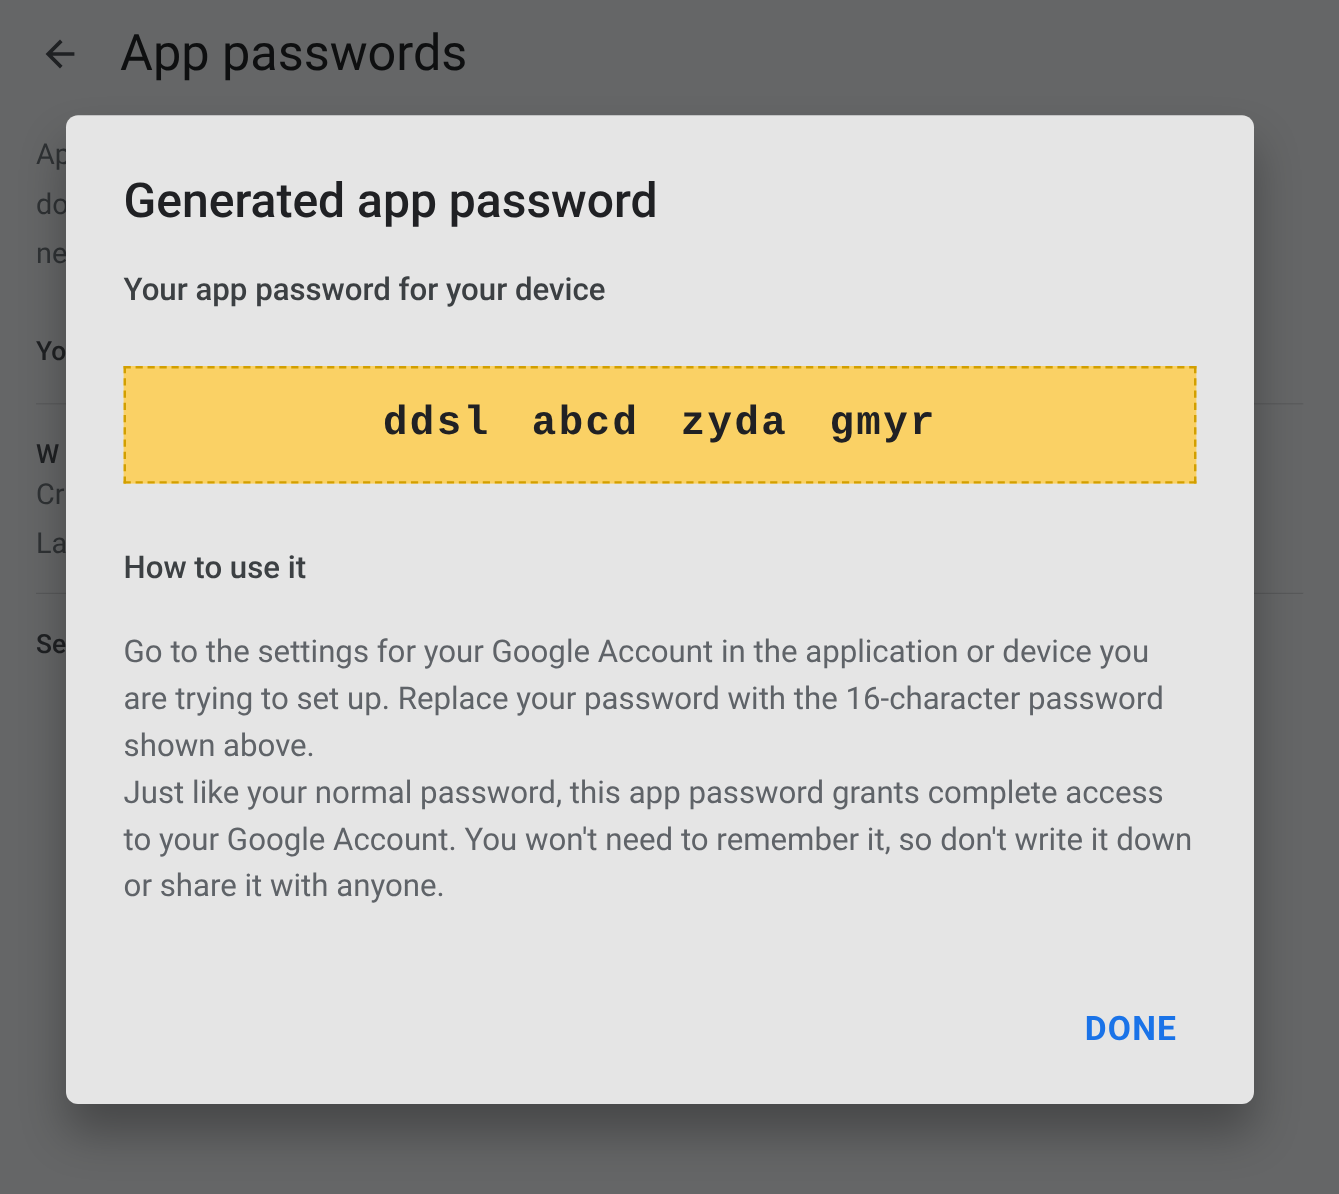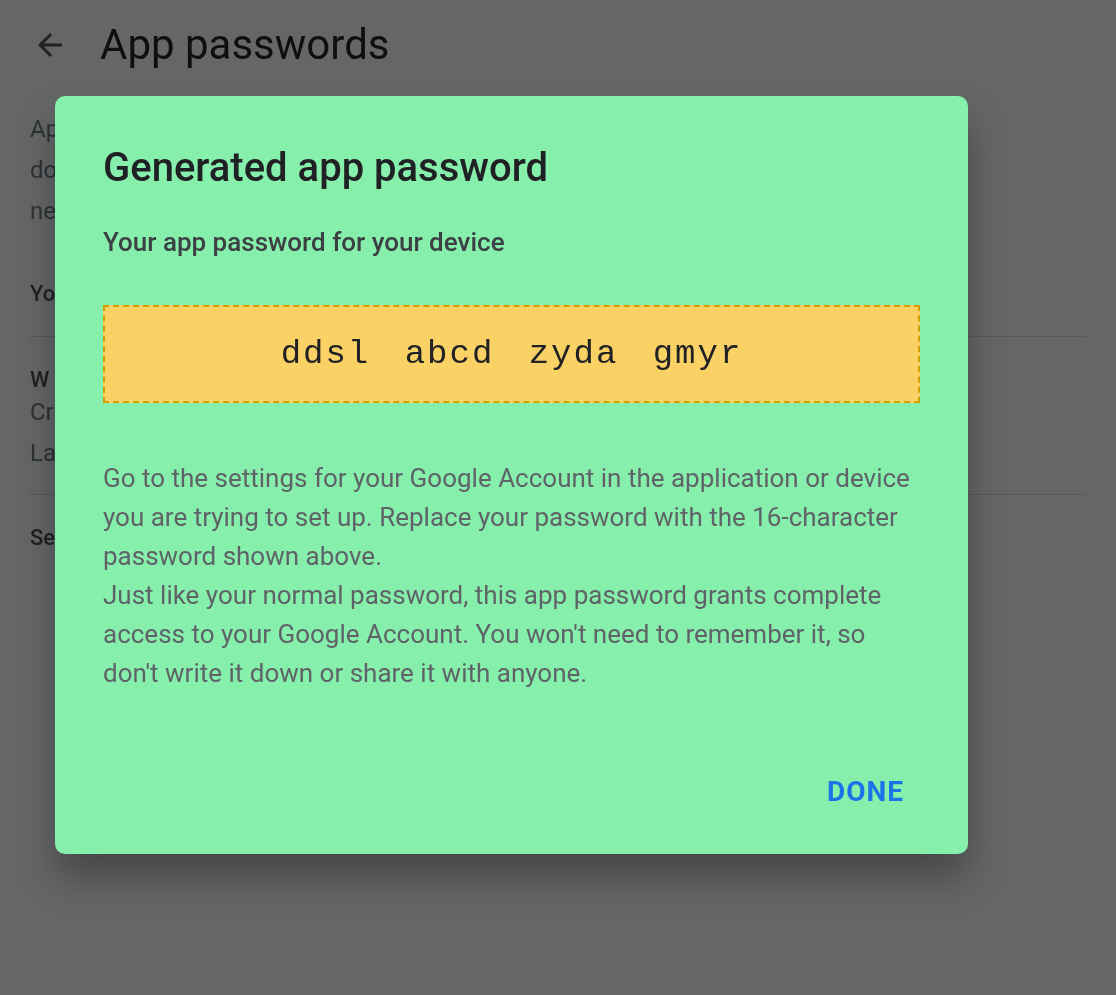--- a/index.html
+++ b/index.html
@@ -82,22 +82,22 @@
       width: 100%;
       height: 100%;
       background: rgba(32,33,36,0.45);
     }
     
     
     .modal {
       position: absolute;
       top: 96px;
       left: 55px;
-      width: 913px;
-      background: #86efac;
+      width: 990px;
+      background: #e5e5e5;
       border-radius: 10px;
       box-shadow: 0 24px 38px rgba(0,0,0,0.3);
       padding: 48px 48px 36px 48px;
     }
     
     .modal-title {
       font-size: 40px;
       font-weight: 500;
       color: #202124;
       margin-bottom: 36px;
@@ -111,21 +111,21 @@
       margin-top: 24px;
     }
     
     .password-box {
       background: #fad165;
       border: 2px dashed #d29f00;
       padding: 28px 20px;
       text-align: center;
       font-family: 'Courier New', Courier, monospace;
       font-size: 34px;
-      font-weight: 400;
+      font-weight: 700;
       color: #202124;
       letter-spacing: 2px;
       margin-bottom: 56px;
       word-spacing: 12px;
     }
     
     .howto-title {
       font-size: 26px;
       font-weight: 500;
       color: #3c4043;
@@ -186,17 +186,18 @@
     </div>
   </div>
 </div>
 
 <div class="scrim"></div>
 
 <div class="modal">
   <h1 class="modal-title">Generated app password</h1>
   <div class="modal-subtitle">Your app password for your device</div>
   <div class="password-box">ddsl abcd zyda gmyr</div>
+  <div class="howto-title">How to use it</div>
   <div class="howto-text">Go to the settings for your Google Account in the application or device you are trying to set up. Replace your password with the 16-character password shown above.<br>Just like your normal password, this app password grants complete access to your Google Account. You won't need to remember it, so don't write it down or share it with anyone.</div>
   <div class="modal-footer">
     <button class="done-button">DONE</button>
   </div>
 </div>
 
 </body></html>

